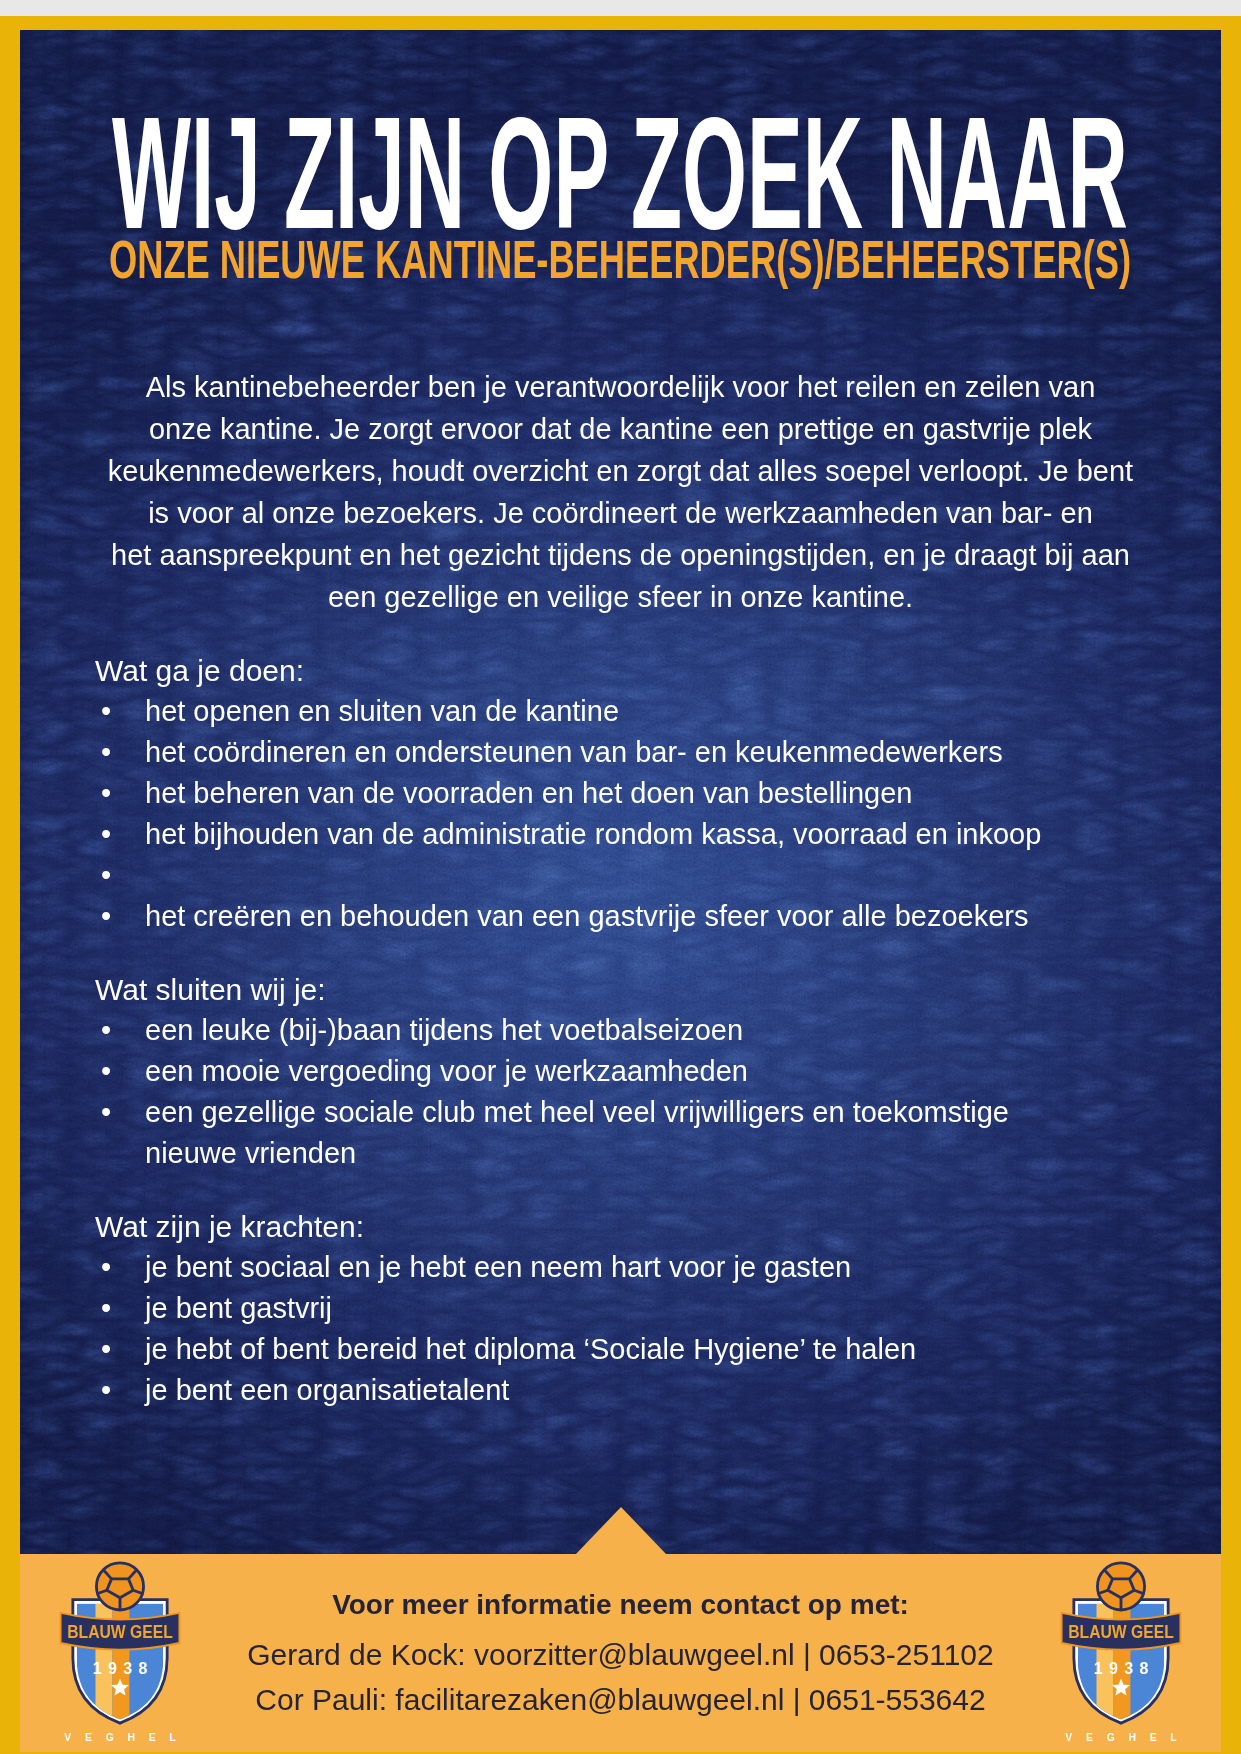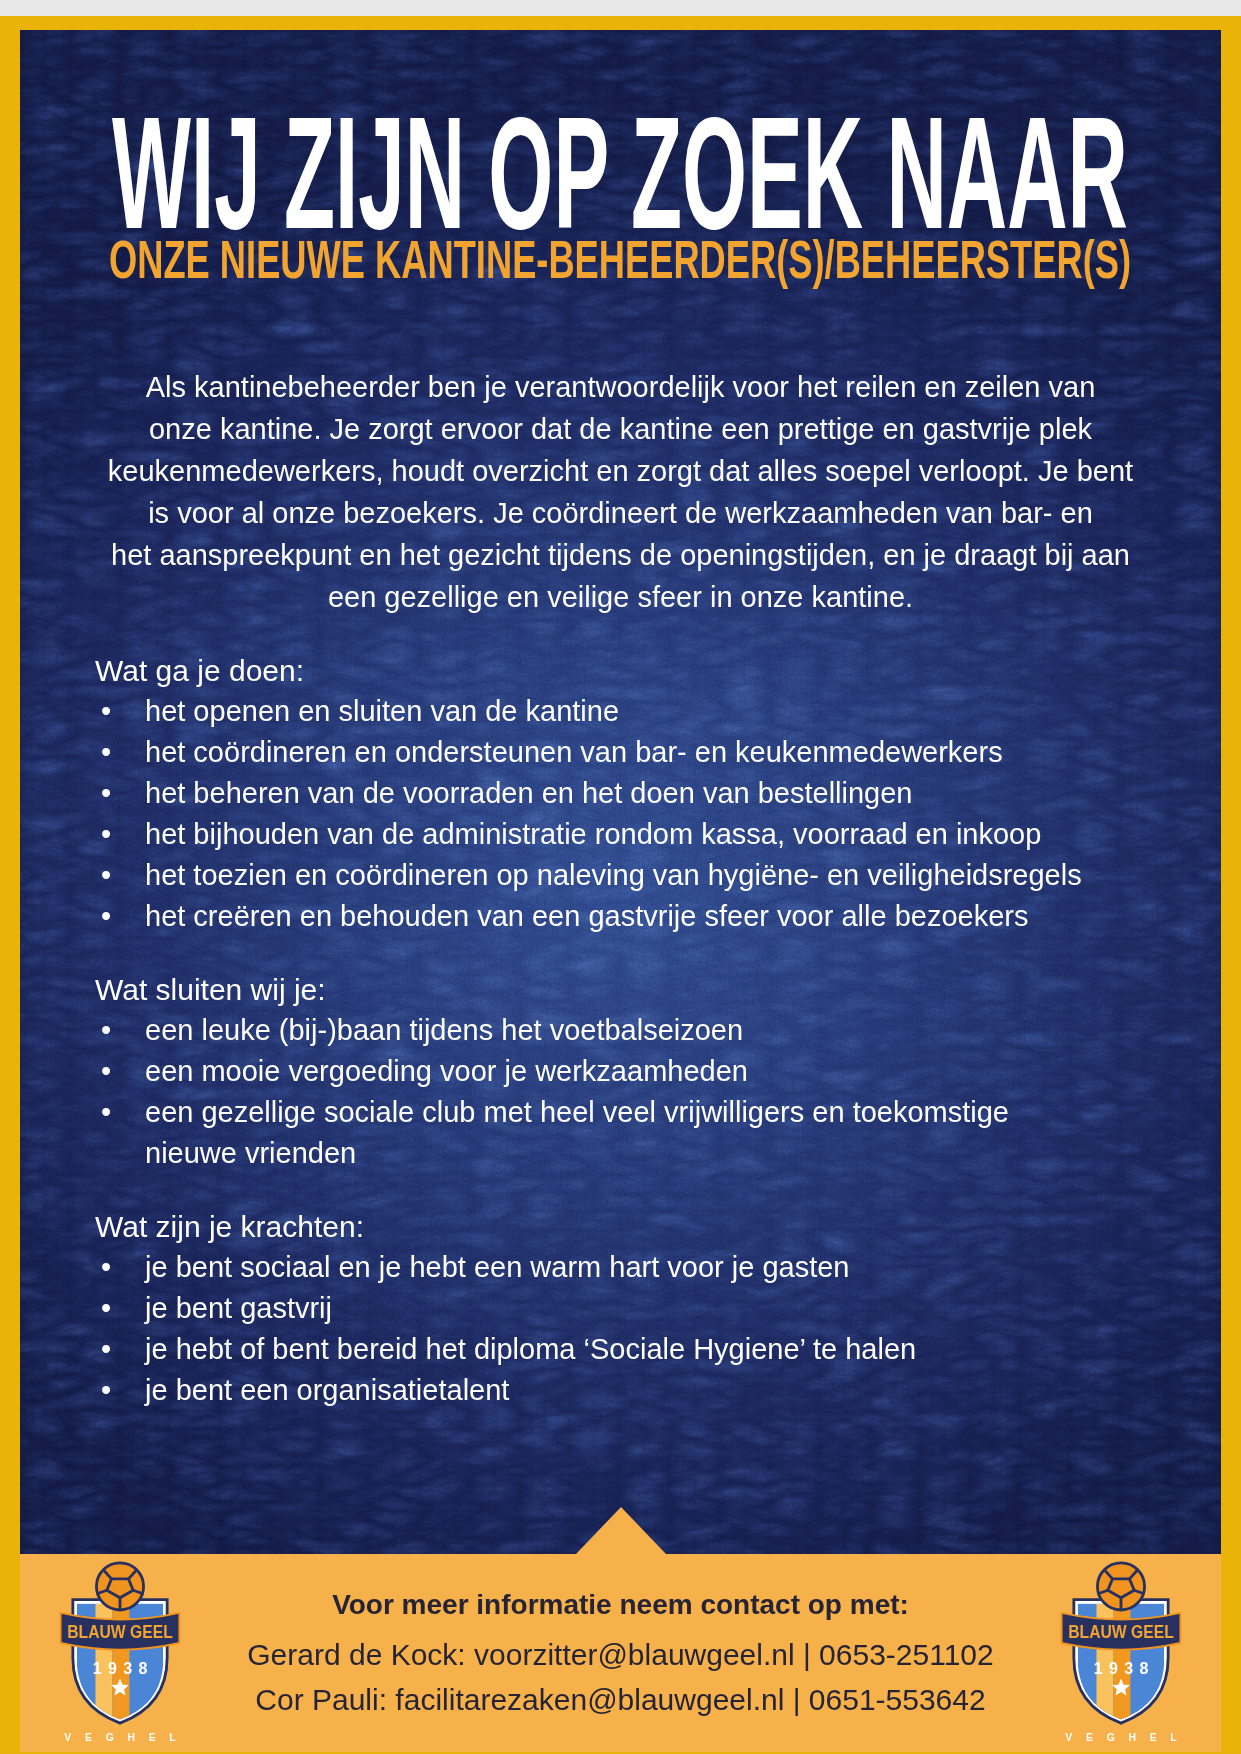--- a/index.html
+++ b/index.html
@@ -140,21 +140,20 @@
           <li>
               <span class="dot">•</span>
               <span class="btxt">het beheren van de voorraden en het doen van bestellingen</span>
             </li>
           <li>
               <span class="dot">•</span>
               <span class="btxt">het bijhouden van de administratie rondom kassa, voorraad en inkoop</span>
             </li>
           <li>
               <span class="dot">•</span>
-              <span class="btxt">het toezien en coördineren op naleving van hygiëne- en veiligheidsregels</span>
             </li>
           <li>
               <span class="dot">•</span>
               <span class="btxt">het creëren en behouden van een gastvrije sfeer voor alle bezoekers</span>
             </li>
         </ul>
       </section>
 
       <section>
         <h3 class="sec-title">Wat sluiten wij je:</h3>
@@ -172,21 +171,21 @@
               <span class="btxt wrap">een gezellige sociale club met heel veel vrijwilligers en toekomstige nieuwe vrienden</span>
             </li>
         </ul>
       </section>
 
       <section>
         <h3 class="sec-title">Wat zijn je krachten:</h3>
         <ul class="bullets">
           <li>
               <span class="dot">•</span>
-              <span class="btxt">je bent sociaal en je hebt een warm hart voor je gasten</span>
+              <span class="btxt">je bent sociaal en je hebt een neem hart voor je gasten</span>
             </li>
           <li>
               <span class="dot">•</span>
               <span class="btxt">je bent gastvrij</span>
             </li>
           <li>
               <span class="dot">•</span>
               <span class="btxt">je hebt of bent bereid het diploma ‘Sociale Hygiene’ te halen</span>
             </li>
           <li>

